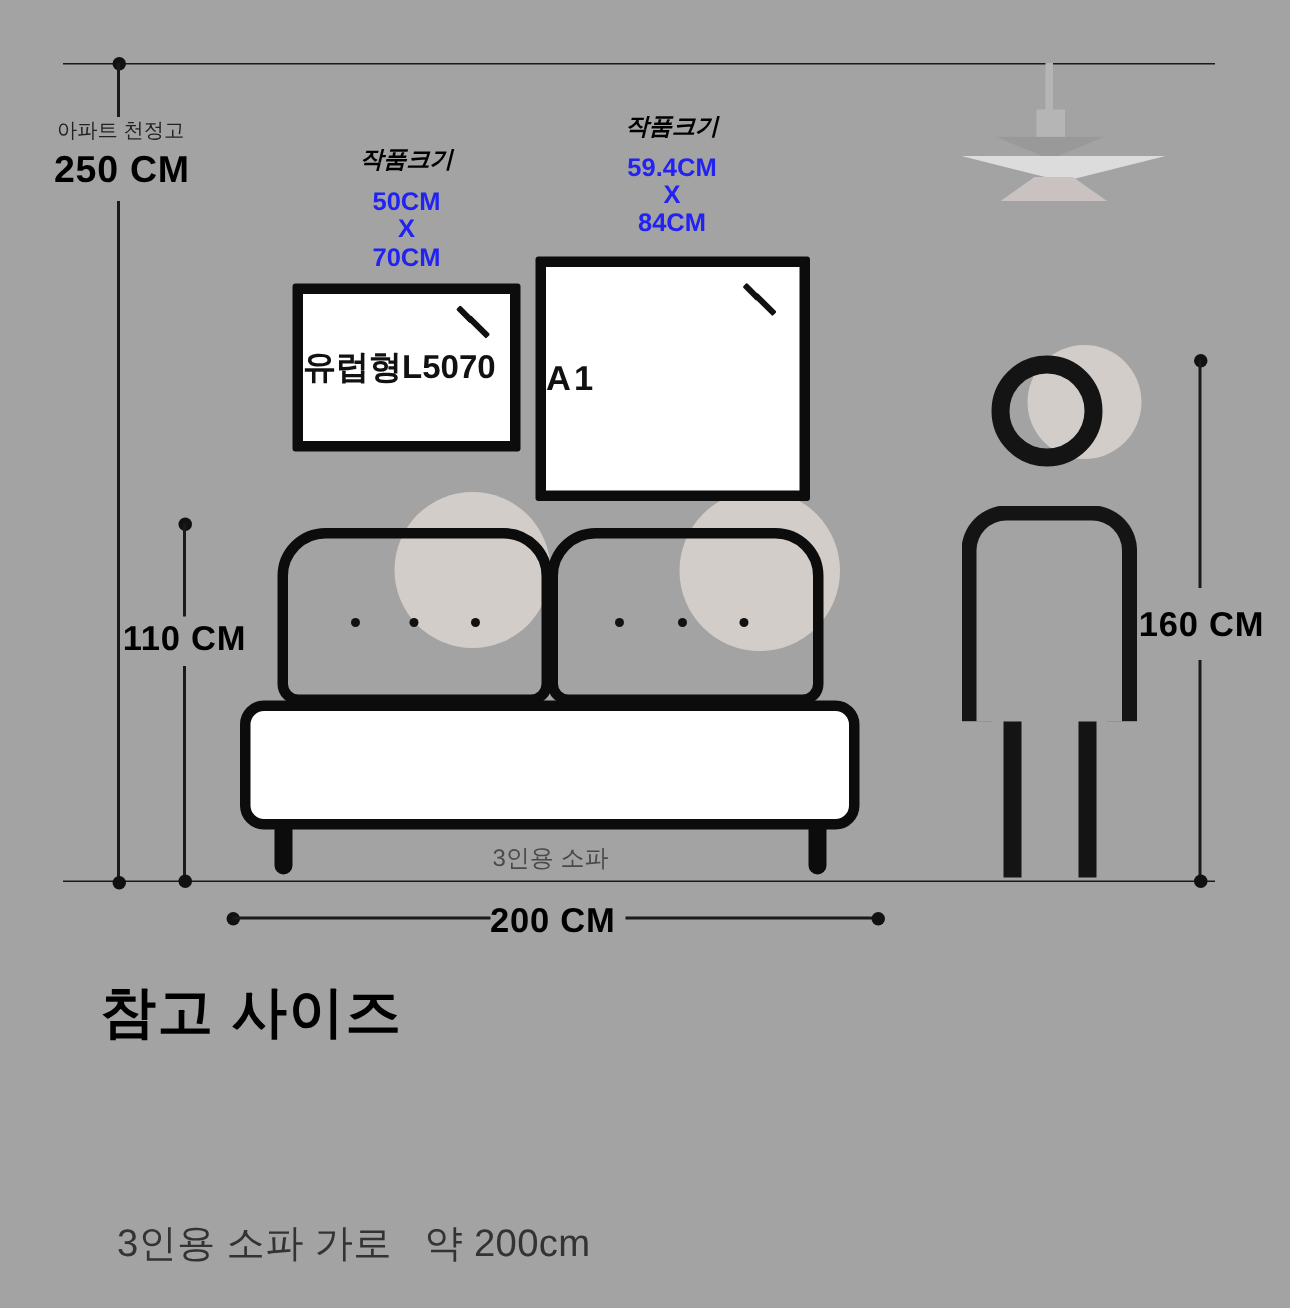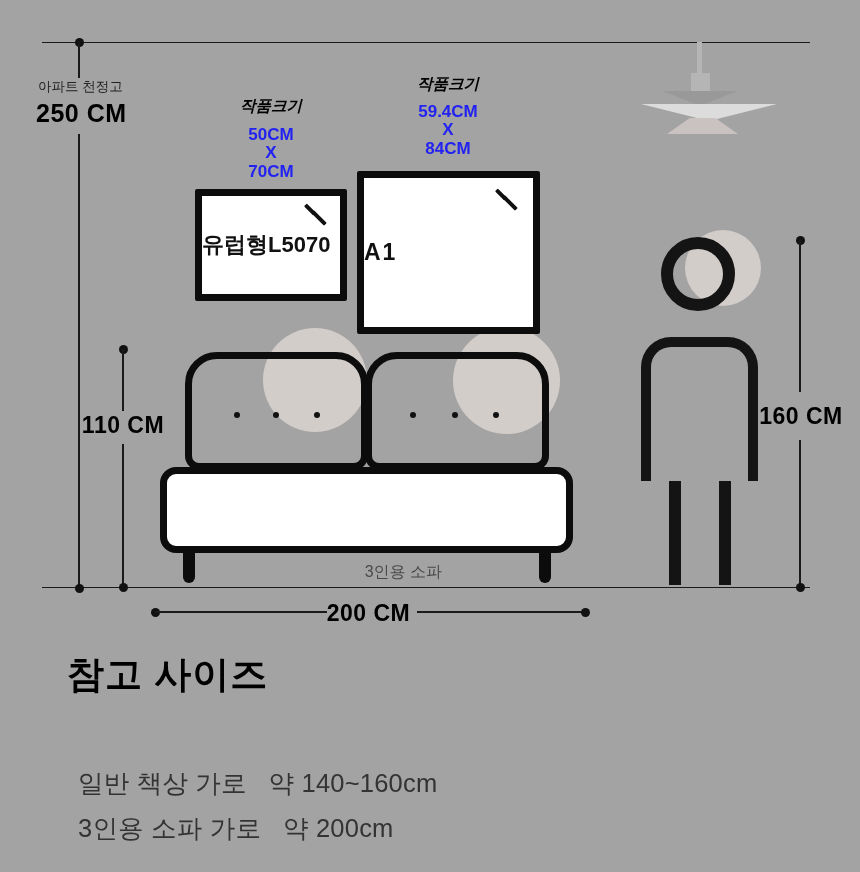--- a/index.html
+++ b/index.html
@@ -102,21 +102,21 @@
   <div class="cushion" style="left:365px;top:352px;width:184px;height:118px;"></div>
   <div class="cdot" style="left:234px;top:411.5px;"></div>
   <div class="cdot" style="left:273px;top:411.5px;"></div>
   <div class="cdot" style="left:314px;top:411.5px;"></div>
   <div class="cdot" style="left:410px;top:411.5px;"></div>
   <div class="cdot" style="left:452px;top:411.5px;"></div>
   <div class="cdot" style="left:493px;top:411.5px;"></div>
   <div class="sofaleg" style="left:183px;top:549px;"></div>
   <div class="sofaleg" style="left:539px;top:549px;"></div>
   <div class="seat" style="left:160px;top:467px;width:413px;height:86px;"></div>
-  <div class="sofa-caption" style="left:292px;top:562px;text-align:right;">3인용 소파</div>
+  <div class="sofa-caption" style="left:292px;top:562px;">3인용 소파</div>
 
   <div class="dot" style="left:118.5px;top:344.5px;"></div>
   <div class="vline" style="left:122px;top:349px;height:62px;"></div>
   <div class="dim-label" style="left:58px;top:412px;width:130px;">110 CM</div>
   <div class="vline" style="left:122px;top:444px;height:143px;"></div>
   <div class="dot" style="left:118.5px;top:582.5px;"></div>
 
   <div class="dot" style="left:150.5px;top:607.5px;"></div>
   <div class="hline" style="left:155px;top:611px;width:172px;"></div>
   <div class="dim-label" style="left:306px;top:600px;width:125px;">200 CM</div>
@@ -129,16 +129,15 @@
   <div class="personleg" style="left:669px;top:481px;"></div>
   <div class="personleg" style="left:719px;top:481px;"></div>
 
   <div class="dot" style="left:795.5px;top:235.5px;"></div>
   <div class="vline" style="left:799px;top:240px;height:152px;"></div>
   <div class="dim-label" style="left:740px;top:403px;width:122px;">160 CM</div>
   <div class="vline" style="left:799px;top:440px;height:147px;"></div>
   <div class="dot" style="left:795.5px;top:582.5px;"></div>
 
   <div class="ref-title" style="left:67px;top:650px;">참고 사이즈</div>
-  <div class="ref-item" style="left:78px;top:766px;">일반 책상 가로   약 140~160cm</div>
   <div class="ref-item" style="left:78px;top:811px;">3인용 소파 가로   약 200cm</div>
 
 </div>
 
 </body></html>

